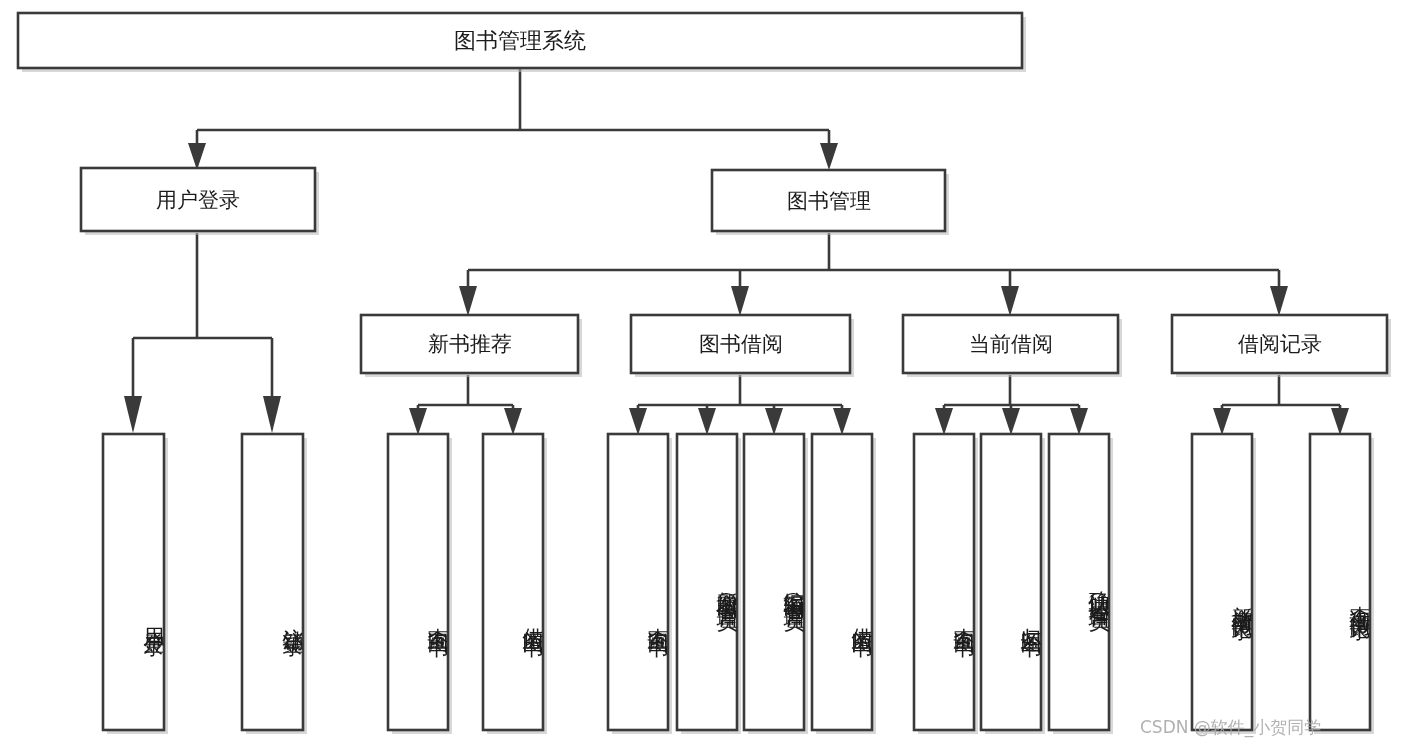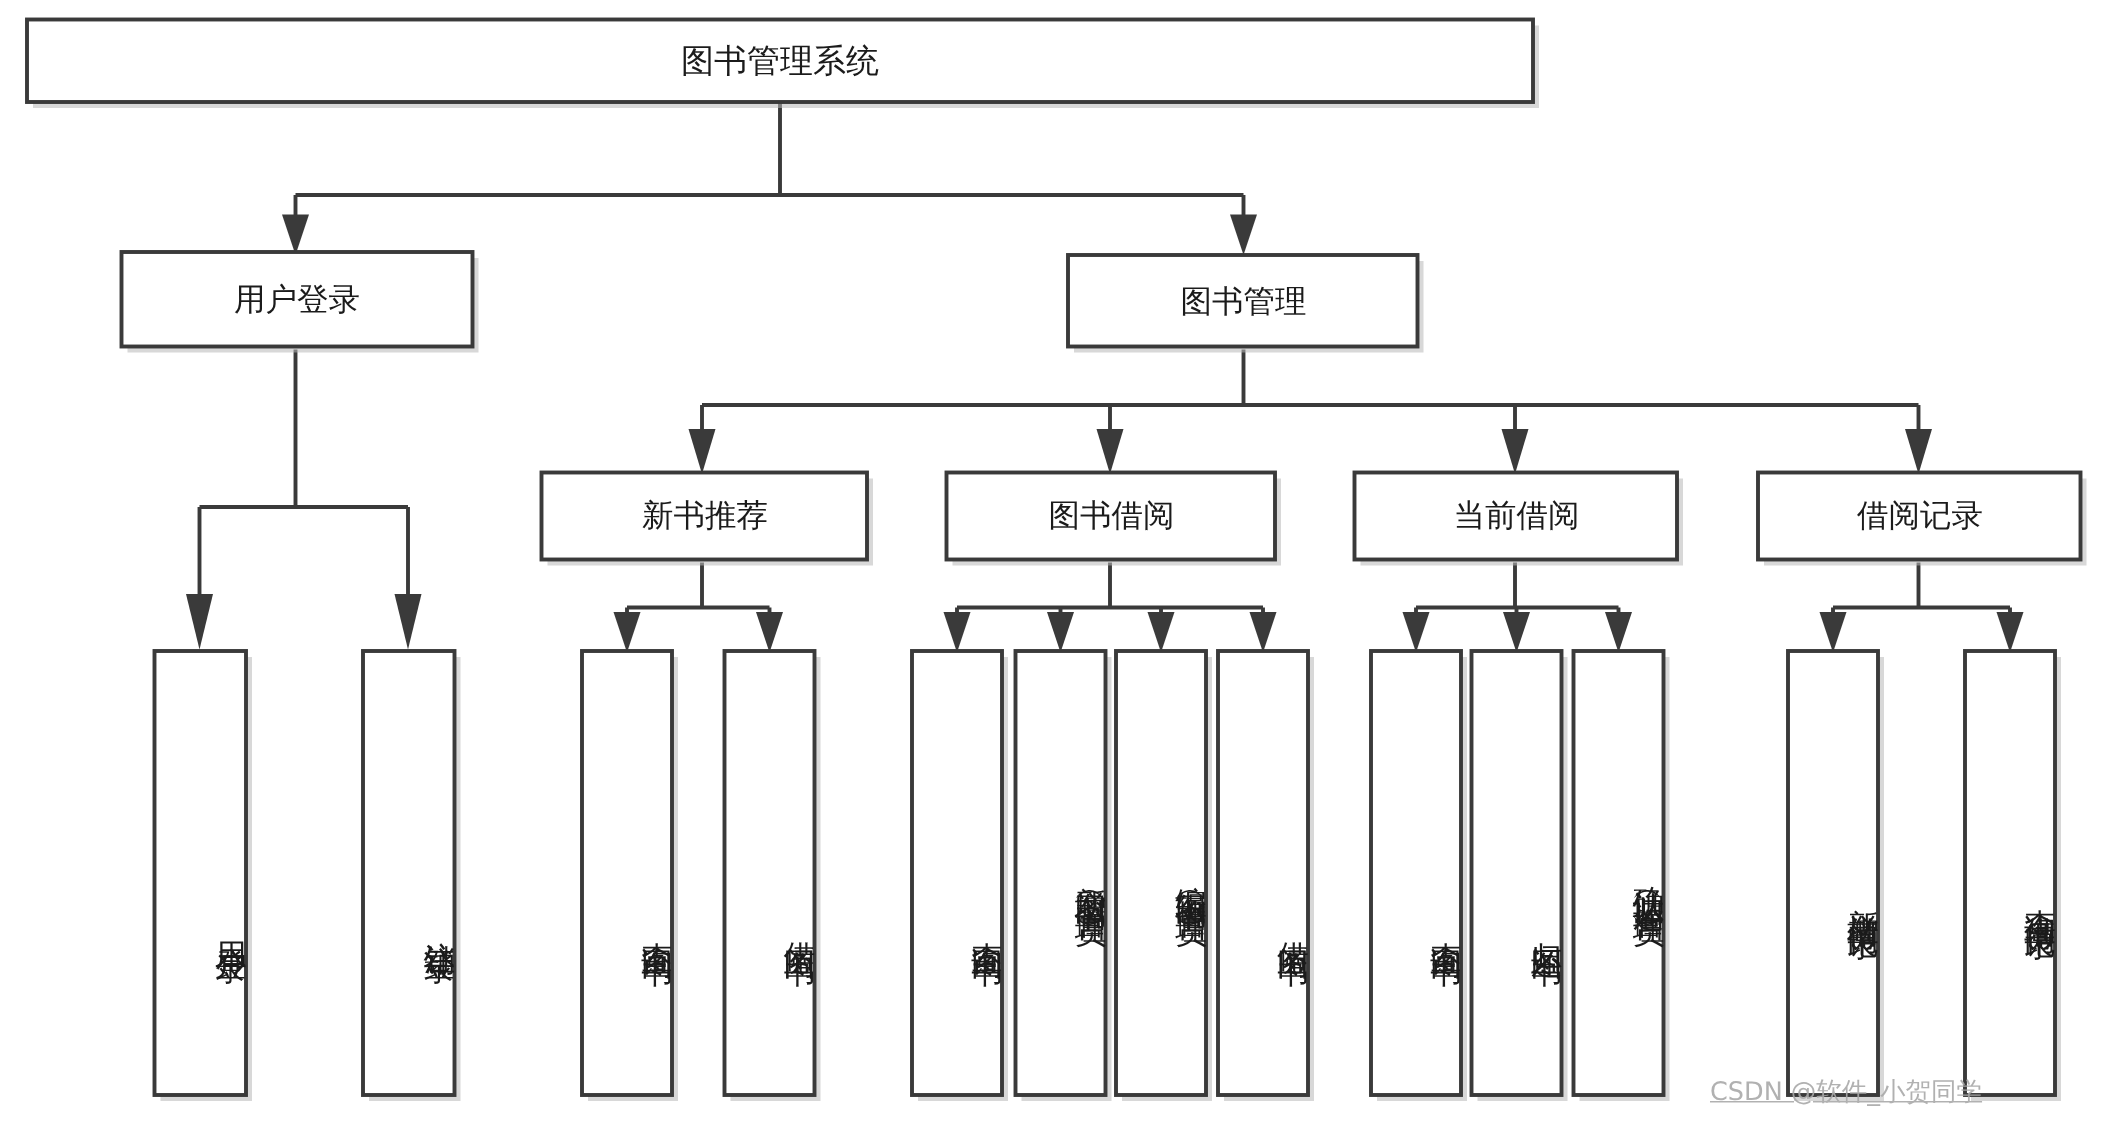--- a/index.html
+++ b/index.html
@@ -230,14 +230,14 @@
   <div class="vlabel" style="left:608px; top:504px; width:60px; height:226px;">查询图书</div>
   <div class="vlabel" style="left:677px; top:442px; width:60px; height:290px;">新增图书（管理员）</div>
   <div class="vlabel" style="left:744px; top:442px; width:60px; height:290px;">编辑图书（管理员）</div>
   <div class="vlabel" style="left:812px; top:504px; width:60px; height:226px;">借阅图书</div>
   <div class="vlabel" style="left:914px; top:504px; width:60px; height:226px;">查询图书</div>
   <div class="vlabel" style="left:981px; top:504px; width:60px; height:226px;">归还图书</div>
   <div class="vlabel" style="left:1049px; top:442px; width:60px; height:290px;">确认归还（管理员）</div>
   <div class="vlabel" style="left:1192px; top:466px; width:60px; height:264px;">新增借阅记录</div>
   <div class="vlabel" style="left:1310px; top:466px; width:60px; height:264px;">查询借阅记录</div>
 
-  <div class="watermark" style="left:1140px; top:716px;text-decoration:underline;">CSDN @软件_小贺同学</div>
+  <div class="watermark" style="left:1140px; top:716px;">CSDN @软件_小贺同学</div>
 </div>
 
 </body></html>

